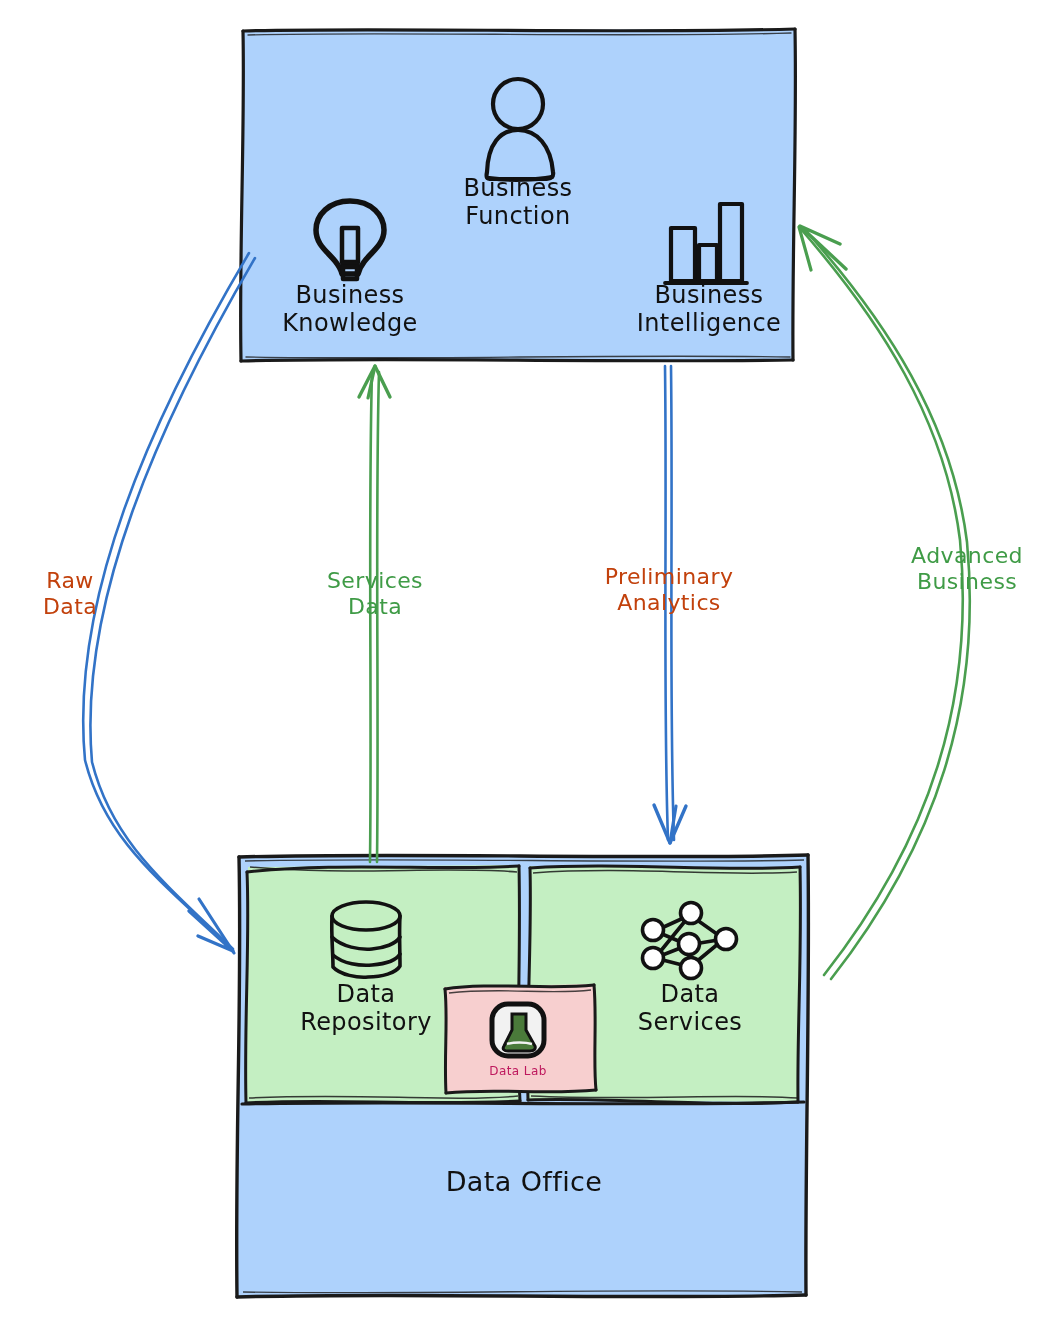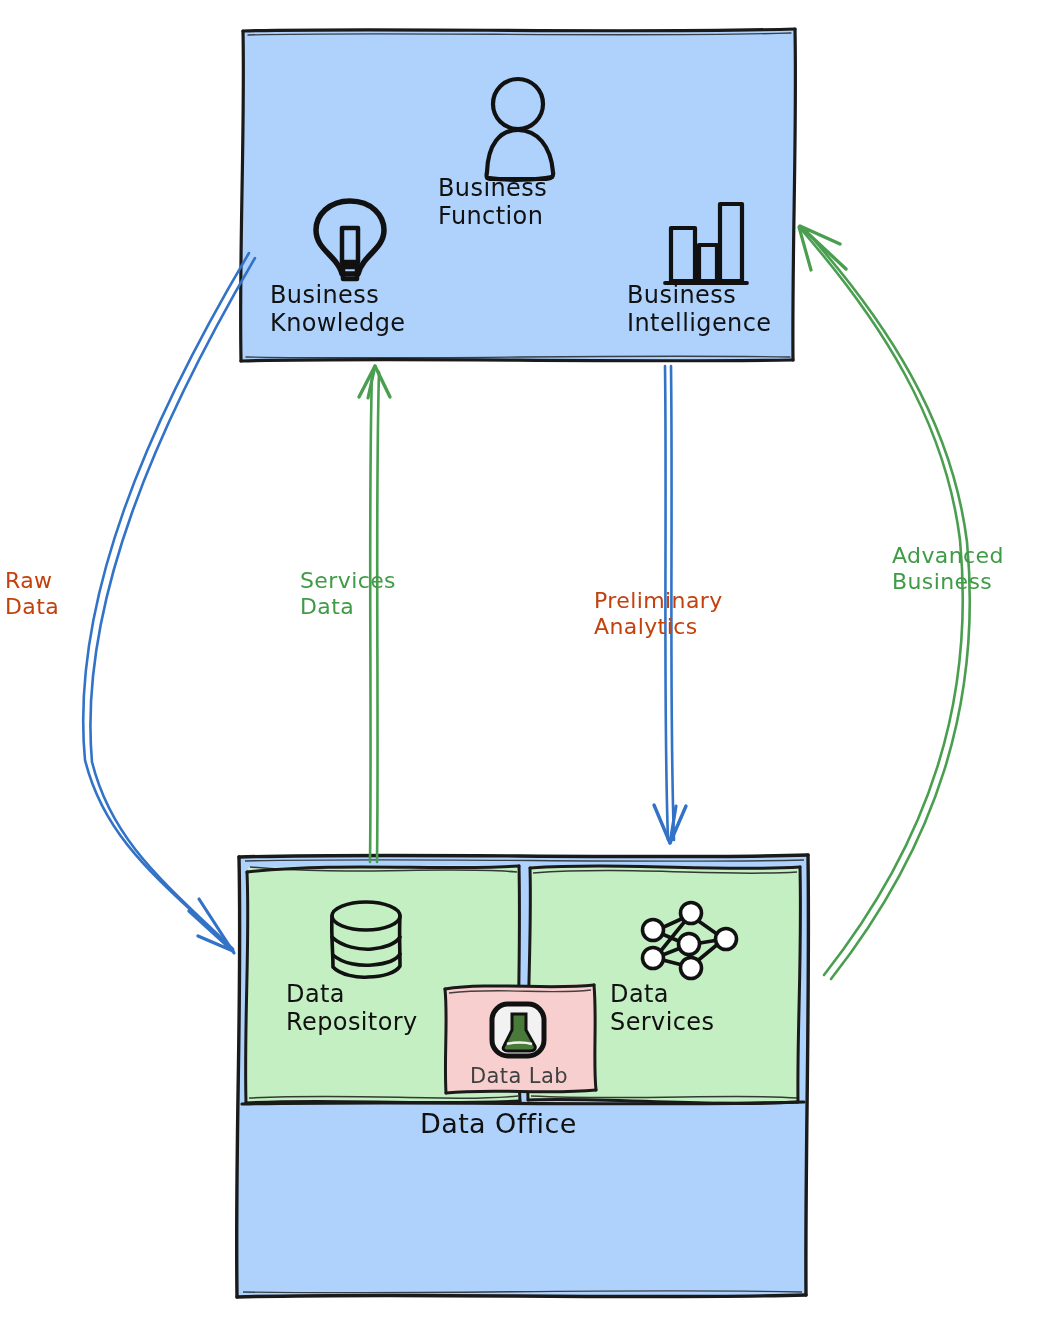--- a/index.html
+++ b/index.html
@@ -21,31 +21,32 @@
     position: absolute;
     left: 0;
     top: 0;
     width: 1048px;
     height: 1318px;
   }
   .sketch-text {
     position: absolute;
     font-family: "DejaVu Sans", sans-serif;
     font-weight: 400;
+    text-align: center;
     line-height: 1.18;
     white-space: pre;
     letter-spacing: 0.4px;
   }
   .node-label {
     color: #111111;
     font-size: 24px;
   }
   .node-label-small {
-    color: #404040;
-    font-size: 21px;
+    color: #be185d;
+    font-size: 12px;
   }
   .big-label {
     color: #111111;
     font-size: 27px;
   }
   .edge-label {
     font-size: 22px;
     font-weight: 500;
   }
   .edge-label.blue { color: #c2410c; }
@@ -206,27 +207,27 @@
 Intelligence</div>
 
   <div class="sketch-text node-label" style="left:286px; top:980px; width:160px;">Data
 Repository</div>
 
   <div class="sketch-text node-label" style="left:610px; top:980px; width:160px;">Data
 Services</div>
 
   <div class="sketch-text node-label-small" style="left:470px; top:1064px; width:96px;">Data Lab</div>
 
-  <div class="sketch-text big-label" style="left:420px; top:1108px; width:208px;">Data Office</div>
+  <div class="sketch-text big-label" style="left:420px; top:1166px; width:208px;">Data Office</div>
 
   <div class="sketch-text edge-label blue" style="left:5px; top:568px; width:130px;">Raw
 Data</div>
 
   <div class="sketch-text edge-label green" style="left:300px; top:568px; width:150px;">Services
 Data</div>
 
-  <div class="sketch-text edge-label blue" style="left:594px; top:564px; width:150px;margin-top:24px;">Preliminary
+  <div class="sketch-text edge-label blue" style="left:594px; top:564px; width:150px;">Preliminary
 Analytics</div>
 
   <div class="sketch-text edge-label green" style="left:892px; top:543px; width:150px;">Advanced
 Business</div>
 
 </div>
 
 </body></html>

